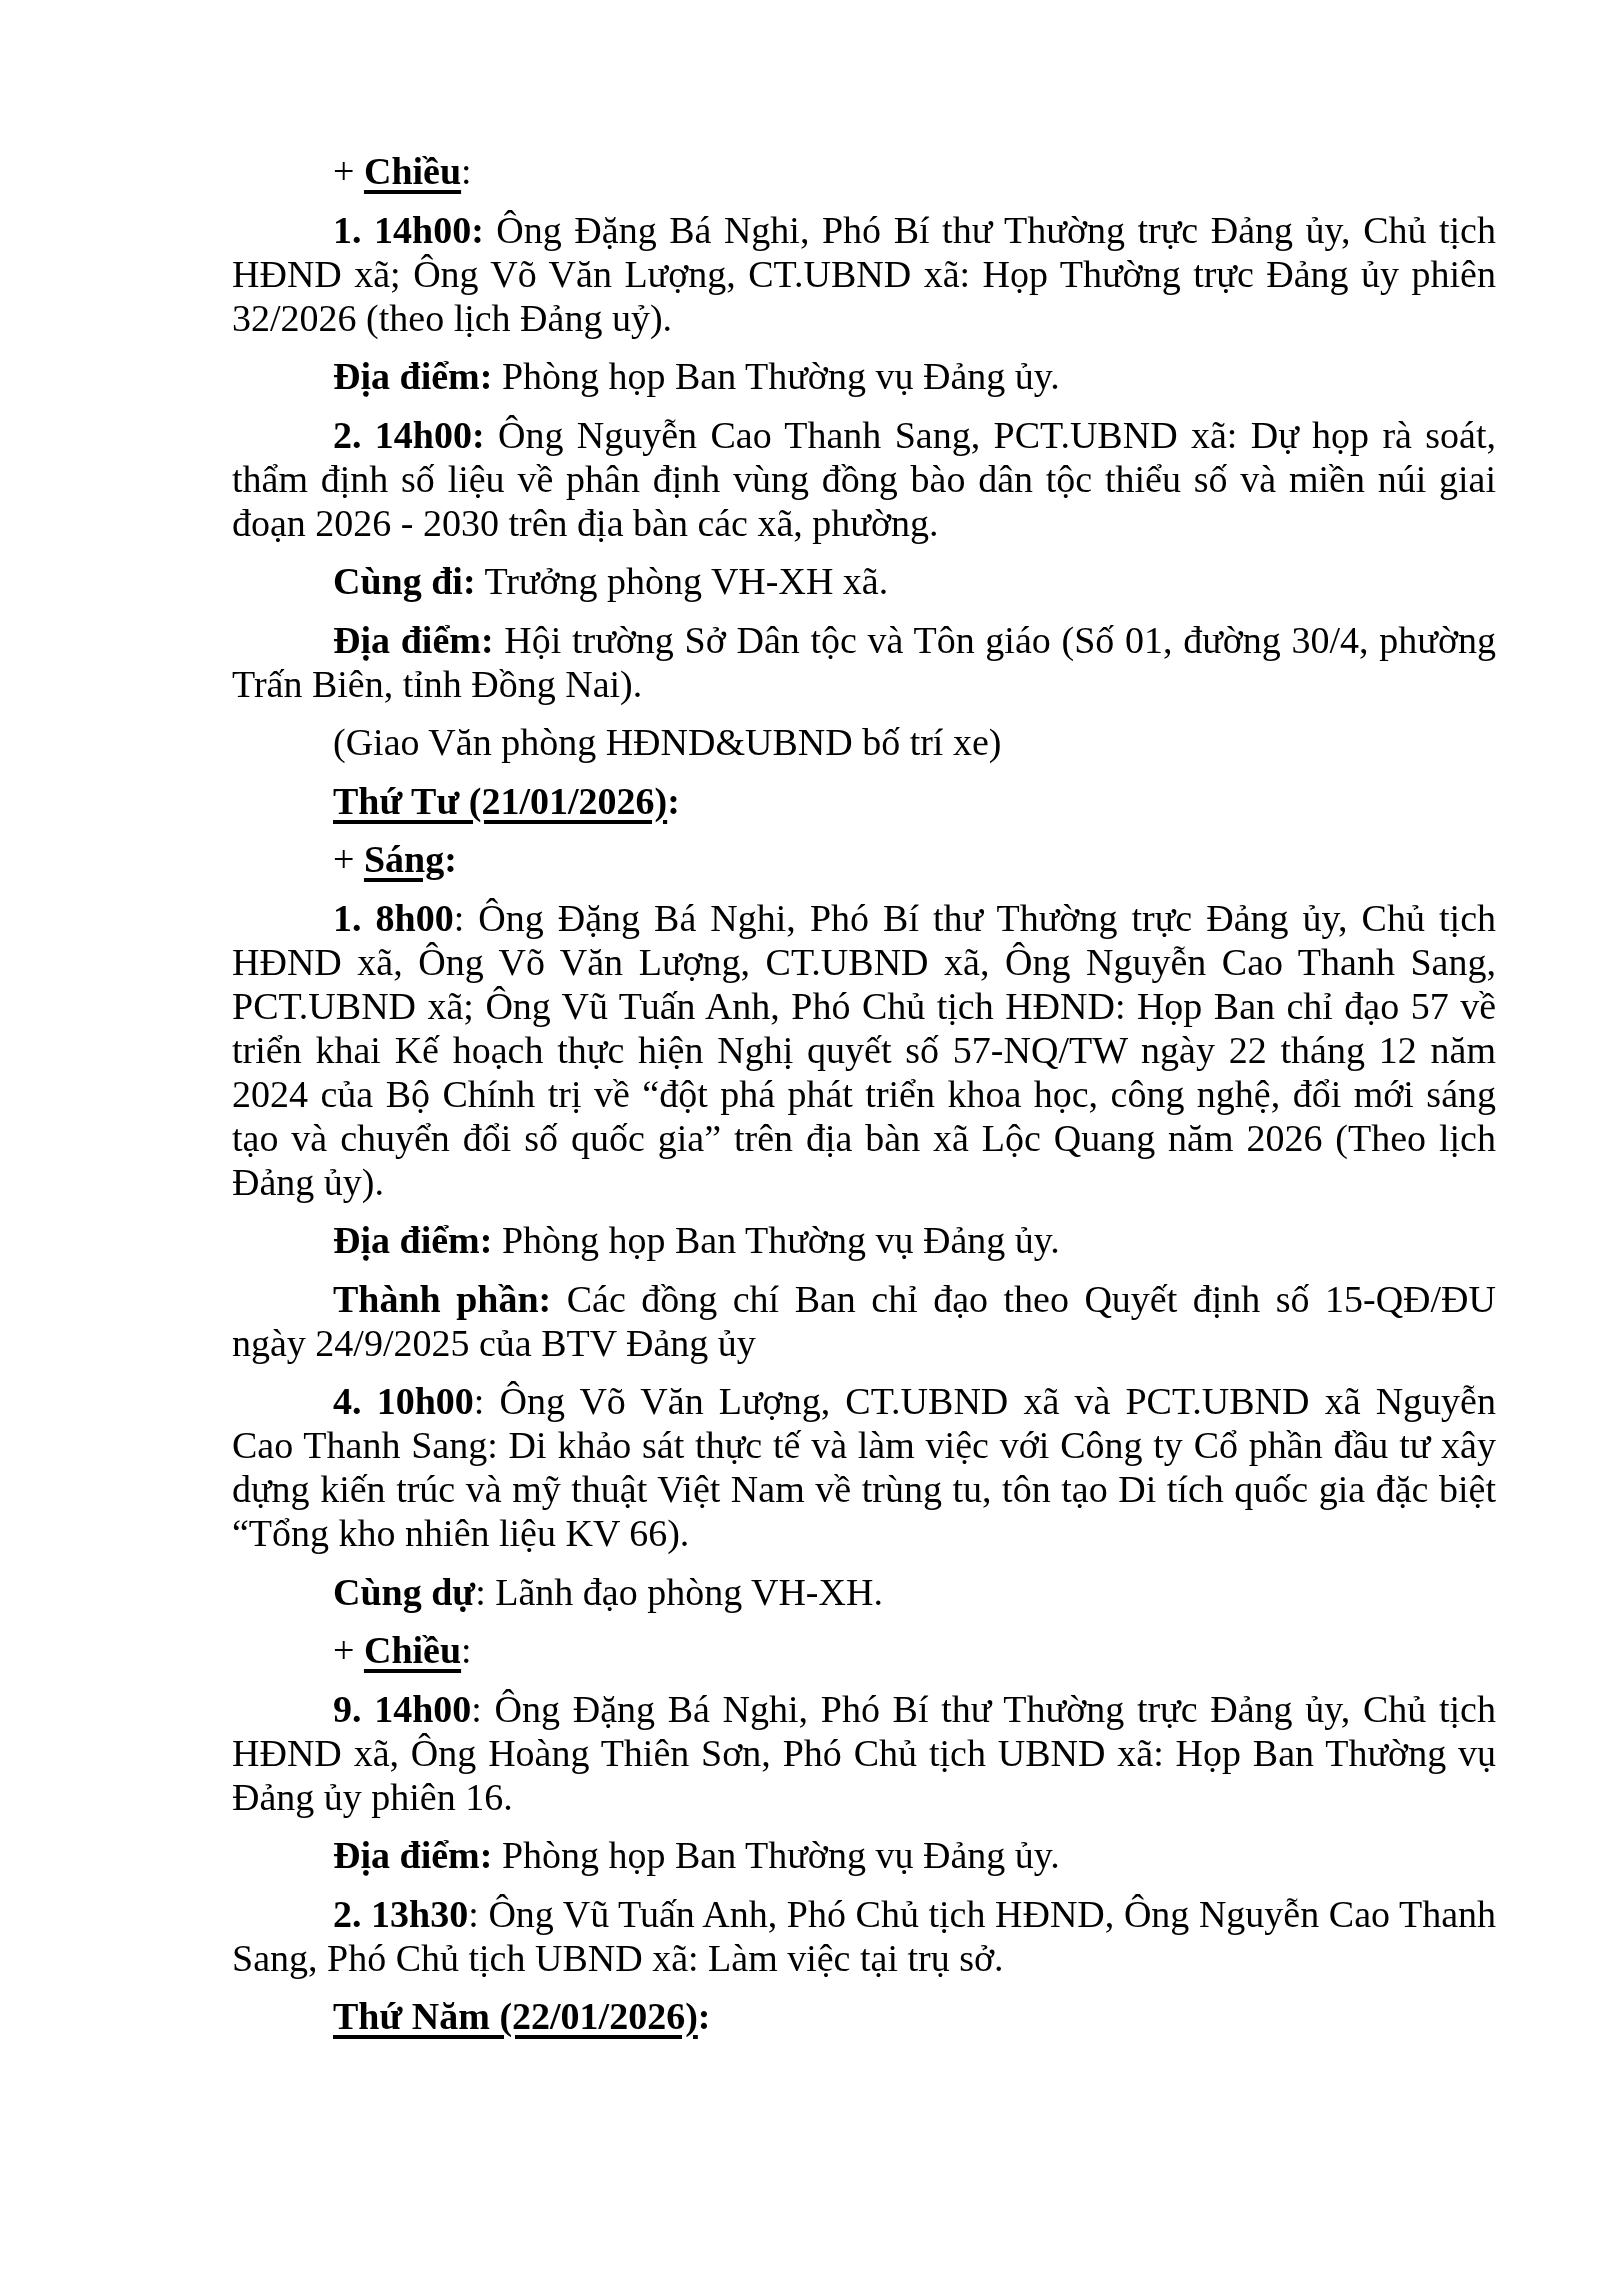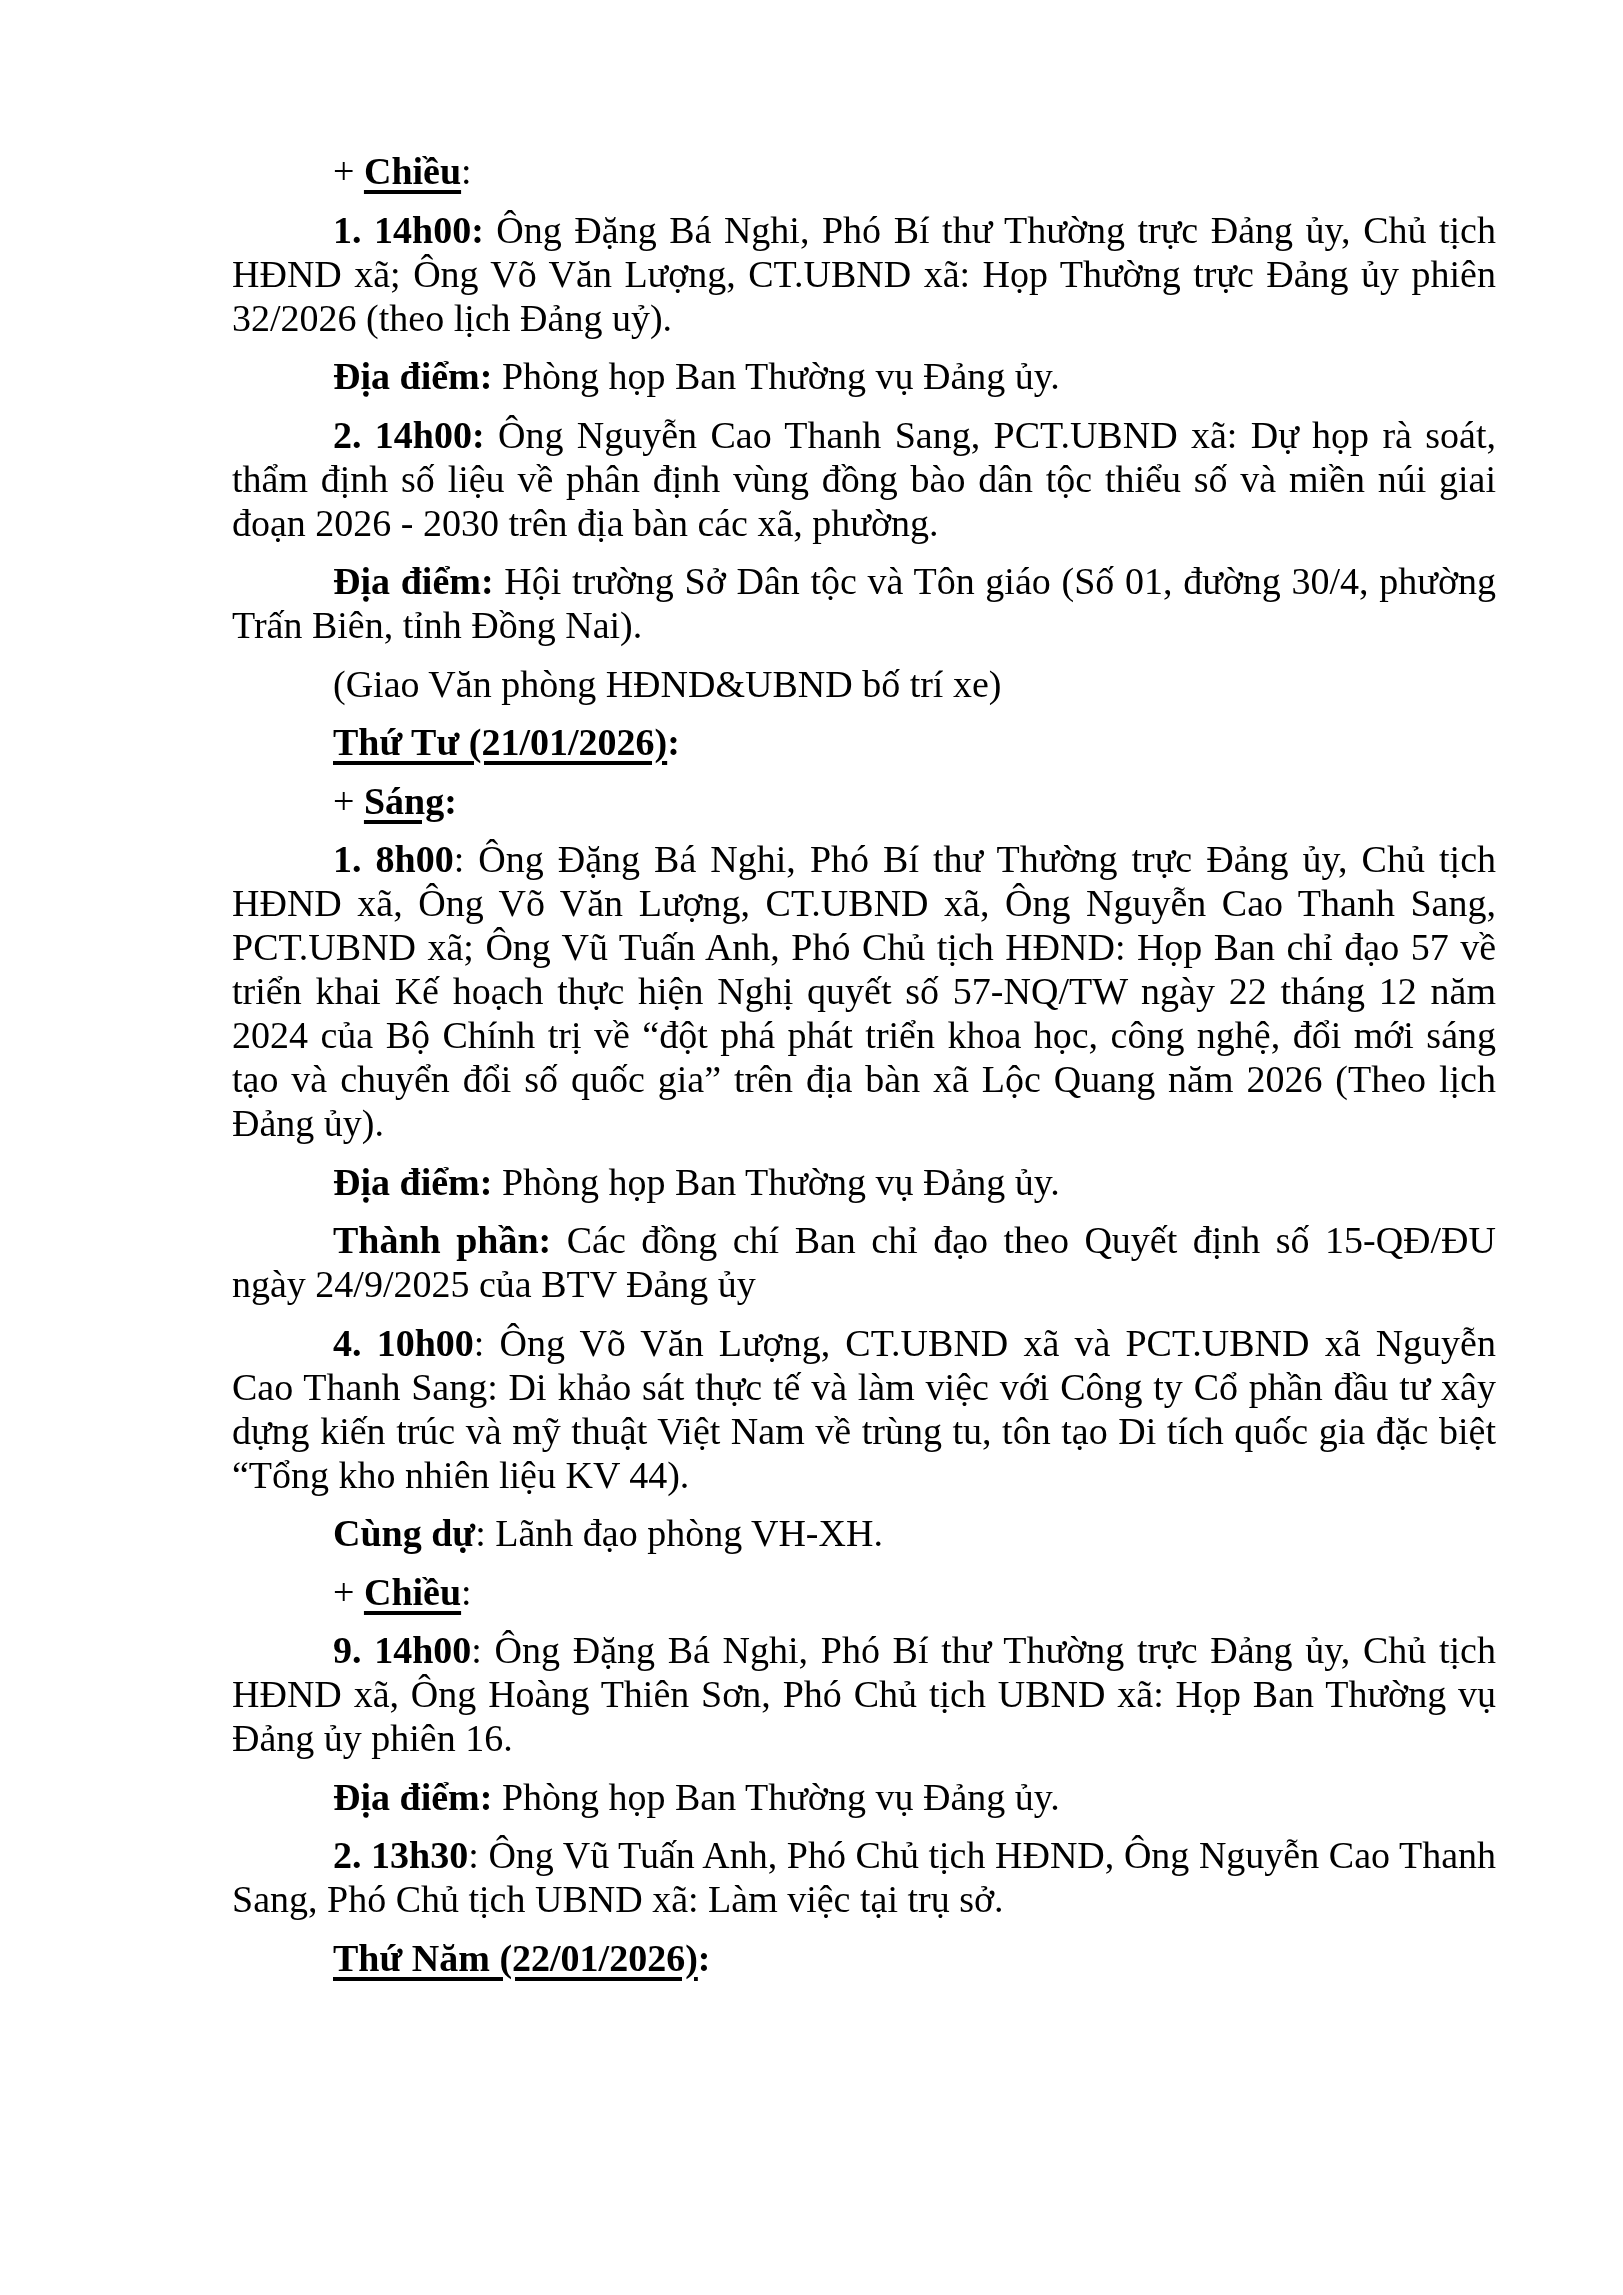--- a/index.html
+++ b/index.html
@@ -33,28 +33,29 @@
 </style>
 </head>
 <body>
 
 <div class="page">
   <div class="doc-body" id="doc-body">
       <p class="doc-par"><span>+ </span><span class="b u">Chiều</span><span>:</span></p>
       <p class="doc-par"><span class="b">1. 14h00:</span><span> Ông Đặng Bá Nghi, Phó Bí thư Thường trực Đảng ủy, Chủ tịch HĐND xã; Ông Võ Văn Lượng, CT.UBND xã: Họp Thường trực Đảng ủy phiên 32/2026 (theo lịch Đảng uỷ).</span></p>
       <p class="doc-par"><span class="b">Địa điểm:</span><span> Phòng họp Ban Thường vụ Đảng ủy.</span></p>
       <p class="doc-par"><span class="b">2. 14h00:</span><span> Ông Nguyễn Cao Thanh Sang, PCT.UBND xã: Dự họp rà soát, thẩm định số liệu về phân định vùng đồng bào dân tộc thiểu số và miền núi giai đoạn 2026 - 2030 trên địa bàn các xã, phường.</span></p>
+      <p class="doc-par"><span class="b">Cùng đi:</span><span> Trưởng phòng VH-XH xã.</span></p>
       <p class="doc-par"><span class="b">Địa điểm:</span><span> Hội trường Sở Dân tộc và Tôn giáo (Số 01, đường 30/4, phường Trấn Biên, tỉnh Đồng Nai).</span></p>
       <p class="doc-par"><span>(Giao Văn phòng HĐND&amp;UBND bố trí xe)</span></p>
       <p class="doc-par"><span class="b u">Thứ Tư (21/01/2026)</span><span class="b">:</span></p>
       <p class="doc-par"><span>+ </span><span class="b u">Sáng</span><span class="b">:</span></p>
       <p class="doc-par"><span class="b">1. 8h00</span><span>: Ông Đặng Bá Nghi, Phó Bí thư Thường trực Đảng ủy, Chủ tịch HĐND xã, Ông Võ Văn Lượng, CT.UBND xã, Ông Nguyễn Cao Thanh Sang, PCT.UBND xã; Ông Vũ Tuấn Anh, Phó Chủ tịch HĐND: Họp Ban chỉ đạo 57 về triển khai Kế hoạch thực hiện Nghị quyết số 57-NQ/TW ngày 22 tháng 12 năm 2024 của Bộ Chính trị về “đột phá phát triển khoa học, công nghệ, đổi mới sáng tạo và chuyển đổi số quốc gia” trên địa bàn xã Lộc Quang năm 2026 (Theo lịch Đảng ủy).</span></p>
       <p class="doc-par"><span class="b">Địa điểm:</span><span> Phòng họp Ban Thường vụ Đảng ủy.</span></p>
       <p class="doc-par"><span class="b">Thành phần:</span><span> Các đồng chí Ban chỉ đạo theo Quyết định số 15-QĐ/ĐU ngày 24/9/2025 của BTV Đảng ủy</span></p>
-      <p class="doc-par"><span class="b">4. 10h00</span><span>: Ông Võ Văn Lượng, CT.UBND xã và PCT.UBND xã Nguyễn Cao Thanh Sang: Di khảo sát thực tế và làm việc với Công ty Cổ phần đầu tư xây dựng kiến trúc và mỹ thuật Việt Nam về trùng tu, tôn tạo Di tích quốc gia đặc biệt “Tổng kho nhiên liệu KV 44).</span></p>
+      <p class="doc-par"><span class="b">4. 10h00</span><span>: Ông Võ Văn Lượng, CT.UBND xã và PCT.UBND xã Nguyễn Cao Thanh Sang: Di khảo sát thực tế và làm việc với Công ty Cổ phần đầu tư xây dựng kiến trúc và mỹ thuật Việt Nam về trùng tu, tôn tạo Di tích quốc gia đặc biệt “Tổng kho nhiên liệu KV 66).</span></p>
       <p class="doc-par"><span class="b">Cùng dự</span><span>: Lãnh đạo phòng VH-XH.</span></p>
       <p class="doc-par"><span>+ </span><span class="b u">Chiều</span><span>:</span></p>
       <p class="doc-par"><span class="b">9. 14h00</span><span>: Ông Đặng Bá Nghi, Phó Bí thư Thường trực Đảng ủy, Chủ tịch HĐND xã, Ông Hoàng Thiên Sơn, Phó Chủ tịch UBND xã: Họp Ban Thường vụ Đảng ủy phiên 16.</span></p>
       <p class="doc-par"><span class="b">Địa điểm:</span><span> Phòng họp Ban Thường vụ Đảng ủy.</span></p>
       <p class="doc-par"><span class="b">2. 13h30</span><span>: Ông Vũ Tuấn Anh, Phó Chủ tịch HĐND, Ông Nguyễn Cao Thanh Sang, Phó Chủ tịch UBND xã: Làm việc tại trụ sở.</span></p>
       <p class="doc-par"><span class="b u">Thứ Năm (22/01/2026)</span><span class="b">:</span></p>
     </div>
 </div>
 
 

